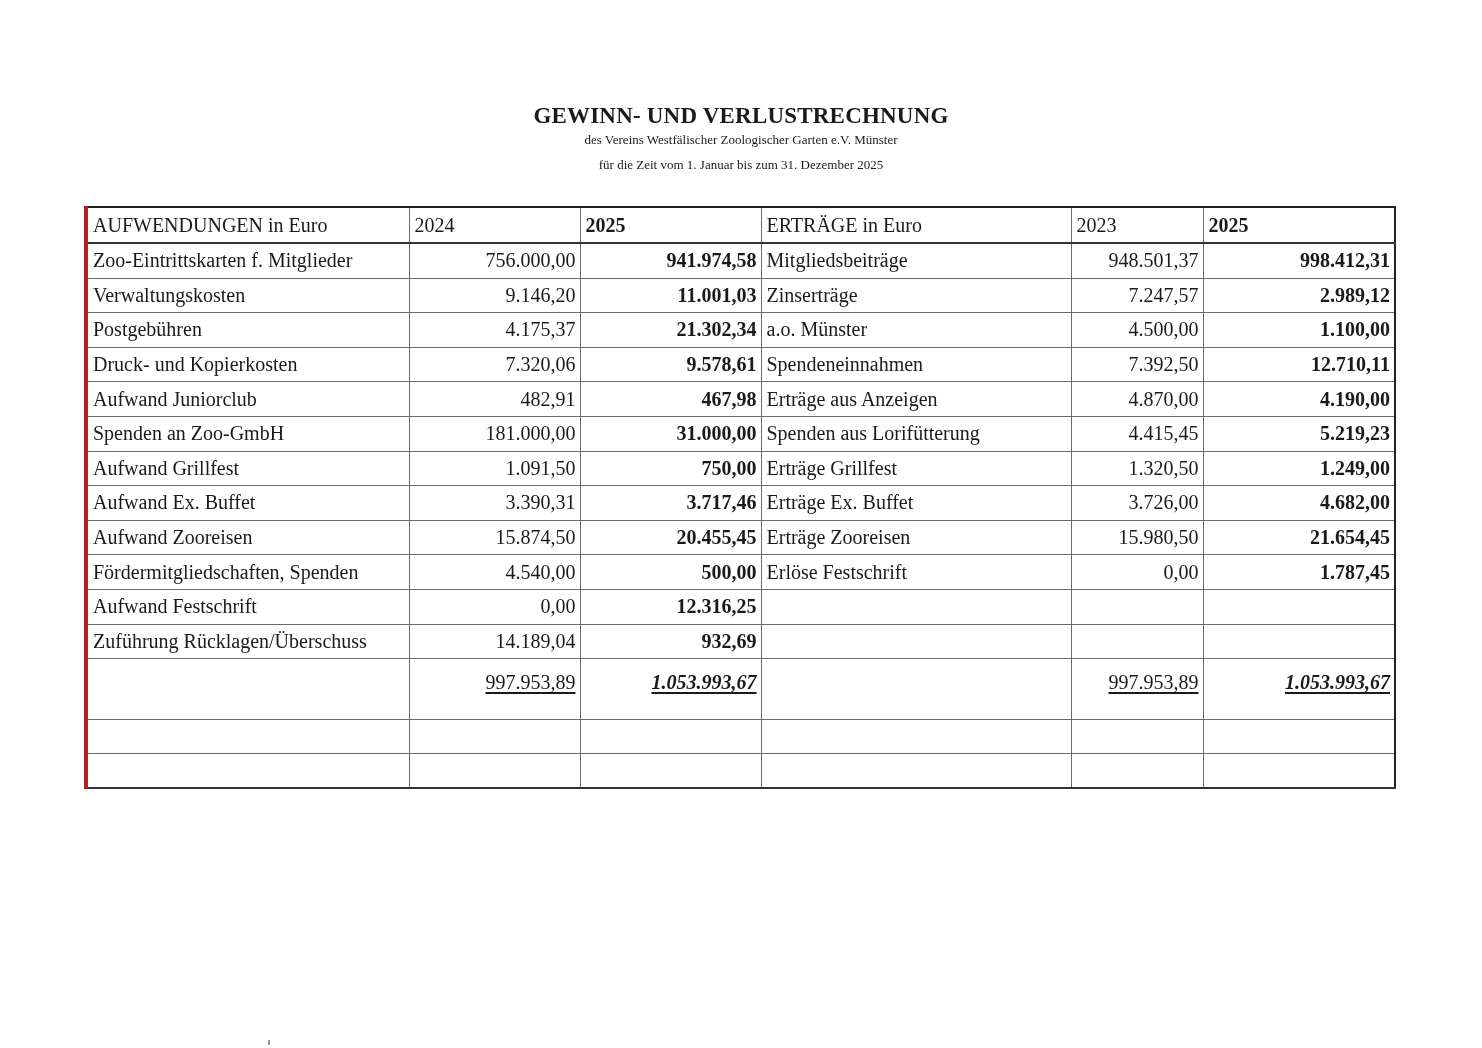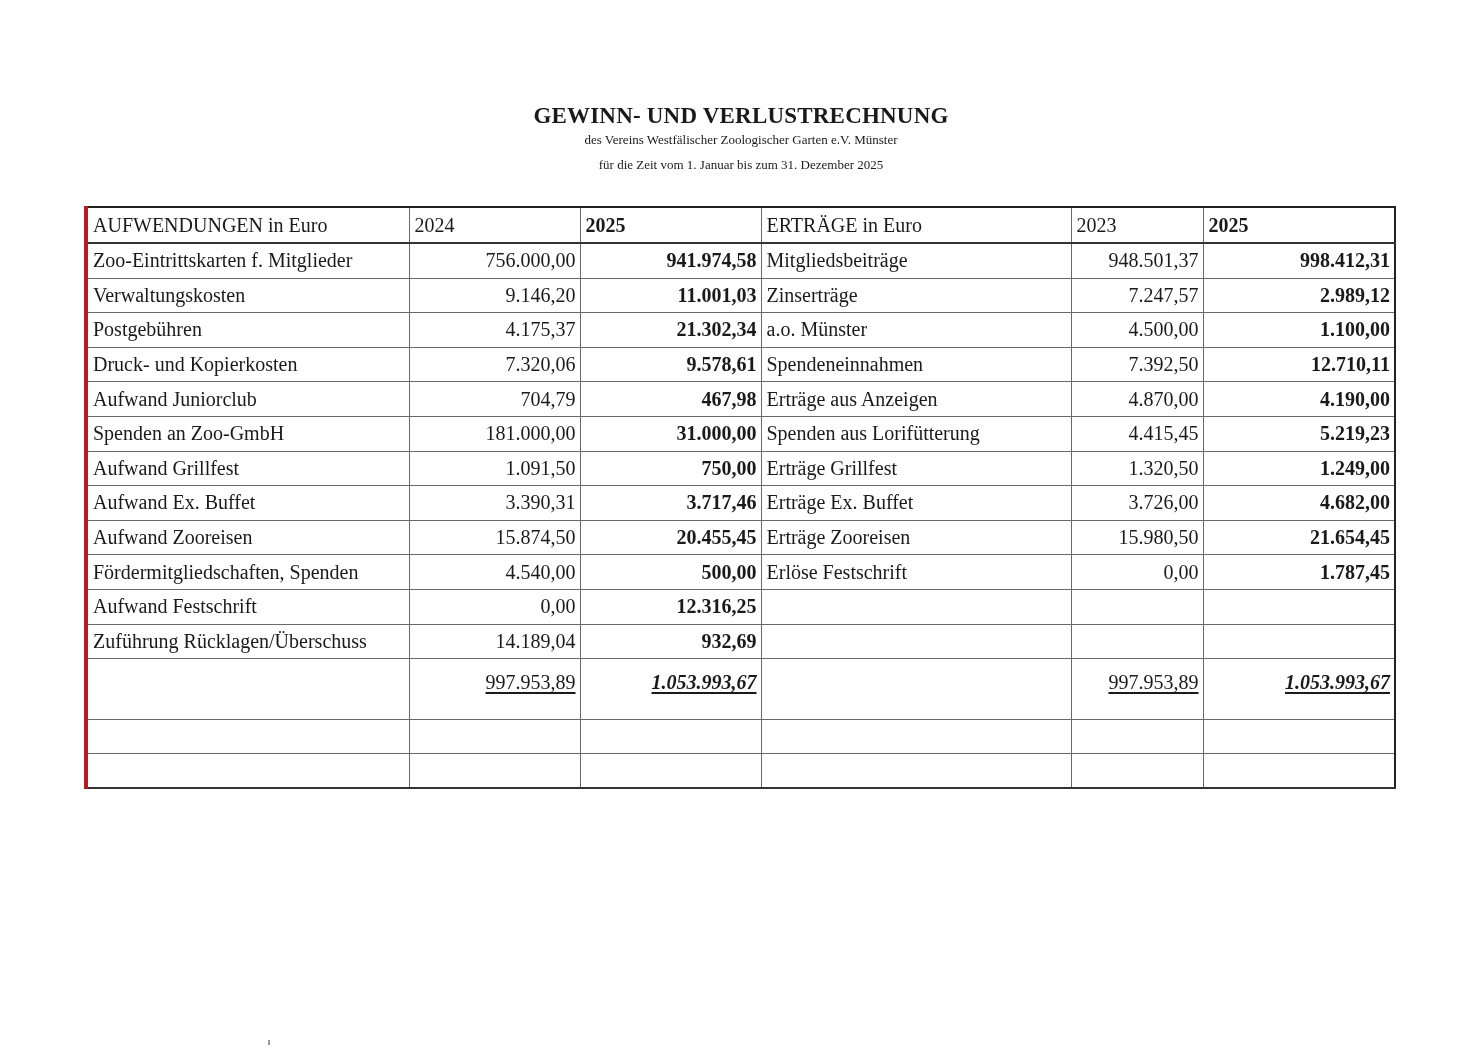--- a/index.html
+++ b/index.html
@@ -87,21 +87,21 @@
       <tr class="row">
         <td class="first">Druck- und Kopierkosten</td>
         <td class="num">7.320,06</td>
         <td class="num b">9.578,61</td>
         <td>Spendeneinnahmen</td>
         <td class="num">7.392,50</td>
         <td class="num b last">12.710,11</td>
       </tr>
       <tr class="row">
         <td class="first">Aufwand Juniorclub</td>
-        <td class="num">704,79</td>
+        <td class="num">482,91</td>
         <td class="num b">467,98</td>
         <td>Erträge aus Anzeigen</td>
         <td class="num">4.870,00</td>
         <td class="num b last">4.190,00</td>
       </tr>
       <tr class="row">
         <td class="first">Spenden an Zoo-GmbH</td>
         <td class="num">181.000,00</td>
         <td class="num b">31.000,00</td>
         <td>Spenden aus Lorifütterung</td>

